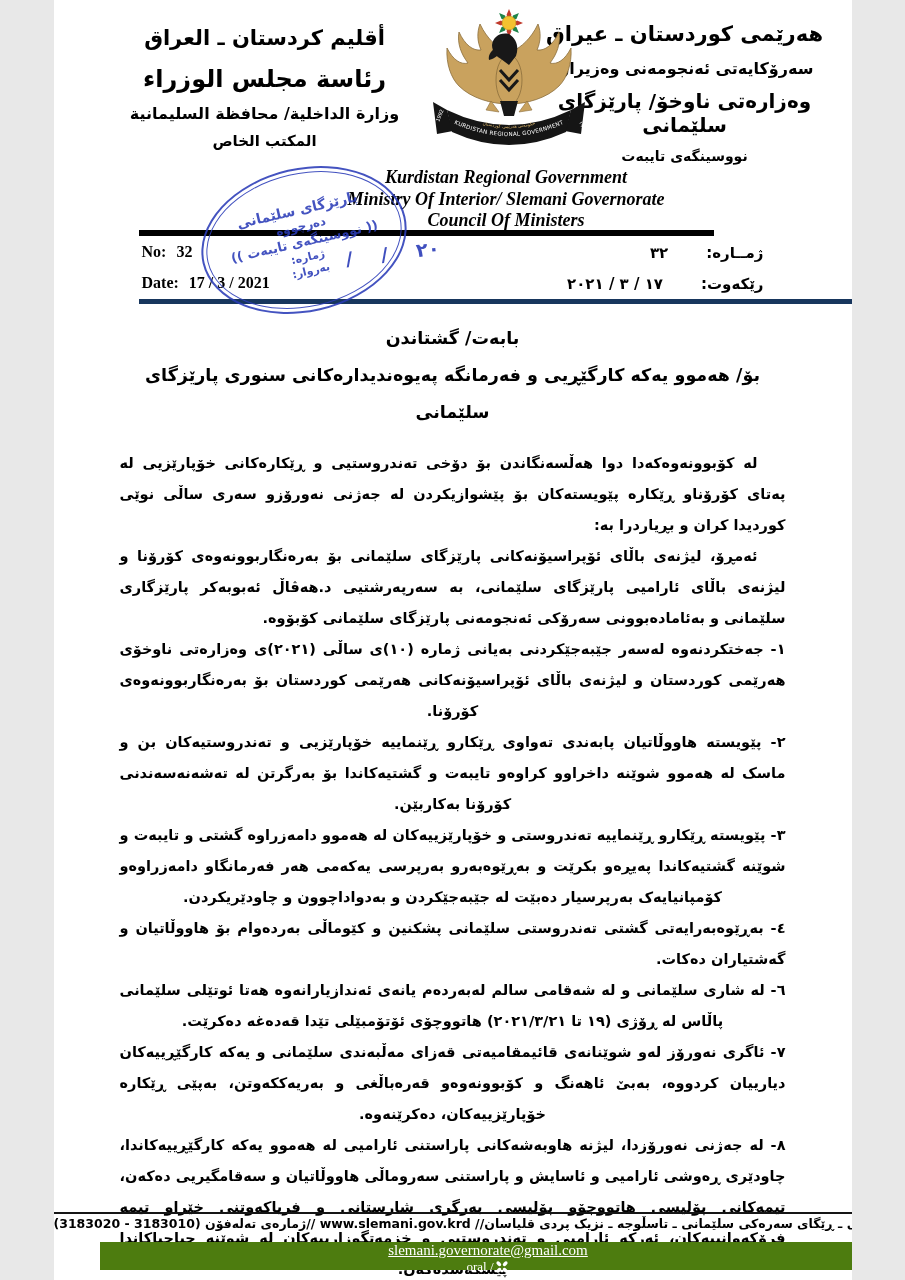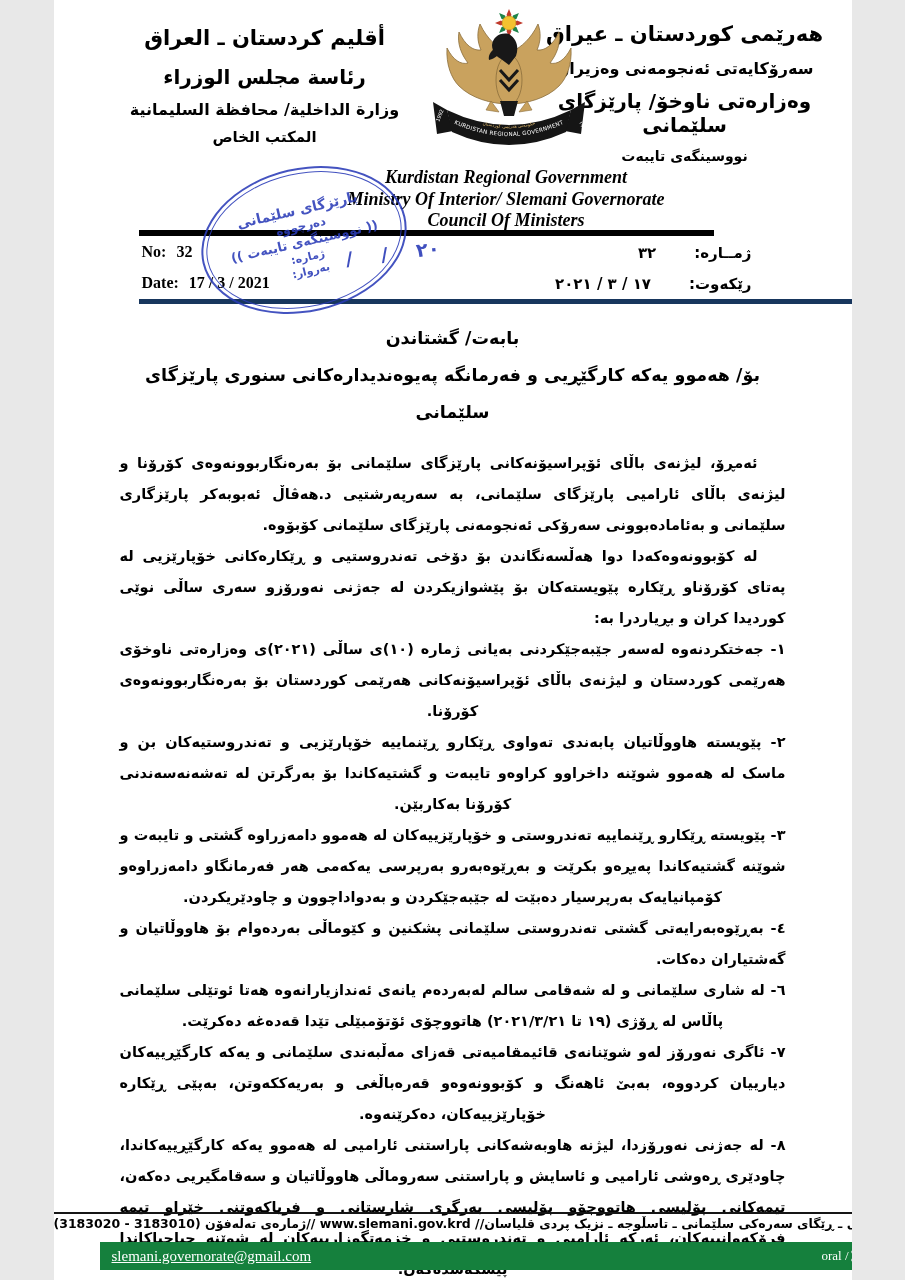--- a/index.html
+++ b/index.html
@@ -2,41 +2,41 @@
 <html lang="ckb"><head>
 <meta charset="utf-8">
 <style>
   html,body{margin:0;padding:0;background:#e8e8e8;}
   .page{position:relative;width:798px;height:1280px;margin:0 auto;background:#ffffff;
         font-family:"DejaVu Sans",sans-serif;overflow:hidden;color:#000;}
 
   
   .hdr-ar{position:absolute;top:26px;left:52px;width:318px;text-align:center;direction:rtl;font-weight:bold;}
   .hdr-ar .l1{font-size:21px;margin-bottom:15px;}
-  .hdr-ar .l2{font-size:20px;margin-bottom:11px;}
+  .hdr-ar .l2{font-size:24px;margin-bottom:11px;}
   .hdr-ar .l3{font-size:16px;margin-bottom:9px;}
   .hdr-ar .l4{font-size:15px;}
   .hdr-ku{position:absolute;top:22px;right:14px;width:306px;text-align:center;direction:rtl;font-weight:bold;}
   .hdr-ku .l1{font-size:21px;margin-bottom:13px;}
   .hdr-ku .l2{font-size:16px;margin-bottom:11px;letter-spacing:1px;}
   .hdr-ku .l3{font-size:20px;margin-bottom:11px;}
   .hdr-ku .l4{font-size:14px;}
 
   .emblem{position:absolute;top:6px;left:371px;width:168px;height:156px;}
 
   .eng{position:absolute;top:167px;left:0;width:905px;text-align:center;
        font-family:"Liberation Serif",serif;font-style:italic;font-weight:bold;line-height:21.5px;font-size:18px;}
 
   .rule-black{position:absolute;top:230px;left:85px;width:575px;height:6px;background:#000;}
   .rule-blue{position:absolute;top:299px;left:85px;width:733px;height:5px;background:#17365D;}
 
   .ref-left{position:absolute;left:88px;top:243px;font-family:"Liberation Serif",serif;font-weight:bold;font-size:16px;}
   .ref-left .row{margin-bottom:13px;}
   .ref-left .val{margin-left:10px;}
-  .ref-right{position:absolute;right:100px;top:244px;direction:rtl;text-align:right;font-weight:bold;font-size:15px;width:240px;}
+  .ref-right{position:absolute;right:88px;top:244px;direction:rtl;text-align:right;font-weight:bold;font-size:15px;width:240px;}
   .ref-right .row{margin-bottom:13px;}
   .ref-right .val{margin-right:38px;}
 
   
   .stamp{position:absolute;left:146px;top:168px;width:208px;height:144px;transform:rotate(-13deg);
          color:#2b3cb8;opacity:.88;}
   .stamp .ring-outer{position:absolute;inset:0;border:2.5px solid #2b3cb8;border-radius:50%;}
   .stamp .ring-inner{position:absolute;inset:5px;border:1.5px solid #2b3cb8;border-radius:50%;
          display:flex;flex-direction:column;align-items:center;justify-content:center;direction:rtl;
          font-weight:bold;line-height:1.3;}
@@ -53,23 +53,23 @@
   .body-text{margin:17px 66px 0 66px;direction:rtl;text-align:justify;font-weight:bold;
              font-size:14.5px;line-height:31px;}
   .body-text p{margin:0;text-indent:28px;}
   .body-text .li{margin:0;}
   .body-text .cl{text-align-last:center;}
 
   
   .foot-rule{position:absolute;top:1212px;left:0;width:905px;height:2px;background:#151515;}
   .foot-line{position:absolute;top:1216px;left:0;width:905px;text-align:left;direction:rtl;
              font-size:12.5px;font-weight:bold;}
-  .foot-bar{position:absolute;top:1242px;left:46px;width:777px;height:28px;background:#15803d;
+  .foot-bar{position:absolute;top:1242px;left:46px;width:777px;height:28px;background:#4d7c0f;
             color:#fff;display:flex;align-items:center;justify-content:space-between;
-            padding:0 12px;box-sizing:border-box;}
+            padding:0 12px;box-sizing:border-box;flex-direction:column;}
   .foot-bar .email{font-family:"Liberation Serif",serif;font-size:15px;color:#fff;
             text-decoration:underline;cursor:pointer;}
   .foot-bar .right{display:flex;align-items:center;font-family:"Liberation Serif",serif;font-size:13px;}
 </style>
 </head>
 <body>
 
 <div class="page">
 
   <div class="hdr-ar">
@@ -189,22 +189,22 @@
     </div>
   </div>
   <div class="handwrite">٢٠ / /</div>
 
   <div class="flow">
     <div class="title">
       <div>بابەت/ گشتاندن</div>
       <div>بۆ/ هەموو یەکە کارگێڕیی و فەرمانگە پەیوەندیدارەکانی سنوری پارێزگای سلێمانی</div>
     </div>
     <div class="body-text">
+      <p>لە کۆبوونەوەکەدا دوا هەڵسەنگاندن بۆ دۆخی تەندروستیی و ڕێکارەکانی خۆپارێزیی لە پەتای کۆرۆناو ڕێکارە پێویستەکان بۆ پێشوازیکردن لە جەژنی نەورۆزو سەری ساڵی نوێی کوردیدا کران و بڕیاردرا بە:</p>
       <p>ئەمڕۆ، لیژنەی باڵای ئۆپراسیۆنەکانی پارێزگای سلێمانی بۆ بەرەنگاربوونەوەی کۆرۆنا و لیژنەی باڵای ئارامیی پارێزگای سلێمانی، بە سەرپەرشتیی د.هەڤاڵ ئەبوبەکر پارێزگاری سلێمانی و بەئامادەبوونی سەرۆکی ئەنجومەنی پارێزگای سلێمانی کۆبۆوە.</p>
-      <p>لە کۆبوونەوەکەدا دوا هەڵسەنگاندن بۆ دۆخی تەندروستیی و ڕێکارەکانی خۆپارێزیی لە پەتای کۆرۆناو ڕێکارە پێویستەکان بۆ پێشوازیکردن لە جەژنی نەورۆزو سەری ساڵی نوێی کوردیدا کران و بڕیاردرا بە:</p>
       <div class="li cl">١- جەختکردنەوە لەسەر جێبەجێکردنی بەیانی ژمارە (١٠)ی ساڵی (٢٠٢١)ی وەزارەتی ناوخۆی هەرێمی کوردستان و لیژنەی باڵای ئۆپراسیۆنەکانی هەرێمی کوردستان بۆ بەرەنگاربوونەوەی کۆرۆنا.</div>
       <div class="li cl">٢- پێویستە هاووڵاتیان پابەندی تەواوی ڕێکارو ڕێنماییە خۆپارێزیی و تەندروستیەکان بن و ماسک لە هەموو شوێنە داخراوو کراوەو تایبەت و گشتیەکاندا بۆ بەرگرتن لە تەشەنەسەندنی کۆرۆنا بەکاربێن.</div>
       <div class="li cl">٣- پێویستە ڕێکارو ڕێنماییە تەندروستی و خۆپارێزییەکان لە هەموو دامەزراوە گشتی و تایبەت و شوێنە گشتیەکاندا پەیڕەو بکرێت و بەڕێوەبەرو بەرپرسی یەکەمی هەر فەرمانگاو دامەزراوەو کۆمپانیایەک بەرپرسیار دەبێت لە جێبەجێکردن و بەدواداچوون و چاودێریکردن.</div>
       <div class="li">٤- بەڕێوەبەرایەتی گشتی تەندروستی سلێمانی پشکنین و کێوماڵی بەردەوام بۆ هاووڵاتیان و گەشتیاران دەکات.</div>
       <div class="li cl">٦- لە شاری سلێمانی و لە شەقامی سالم لەبەردەم یانەی ئەندازیارانەوە هەتا ئوتێلی سلێمانی پاڵاس لە ڕۆژی (١٩ تا ٢٠٢١/٣/٢١) هاتووچۆی ئۆتۆمبێلی تێدا قەدەغە دەکرێت.</div>
       <div class="li cl">٧- ئاگری نەورۆز لەو شوێنانەی قائیمقامیەتی قەزای مەڵبەندی سلێمانی و یەکە کارگێڕییەکان دیارییان کردووە، بەبێ ئاهەنگ و کۆبوونەوەو قەرەباڵغی و بەریەککەوتن، بەپێی ڕێکارە خۆپارێزییەکان، دەکرێنەوە.</div>
       <div class="li cl">٨- لە جەژنی نەورۆزدا، لیژنە هاوبەشەکانی پاراستنی ئارامیی لە هەموو یەکە کارگێڕییەکاندا، چاودێری ڕەوشی ئارامیی و ئاسایش و پاراستنی سەروماڵی هاووڵاتیان و سەقامگیریی دەکەن، تیمەکانی پۆلیسی هاتووچۆو پۆلیسی بەرگری شارستانی و فریاکەوتنی خێراو تیمە فرۆکەوانییەکان، ئەرکە ئارامیی و تەندروستیی و خزمەتگوزارییەکان لە شوێنە جیاجیاکاندا پێشکەشدەکەن.</div>
     </div>
   </div>
 

